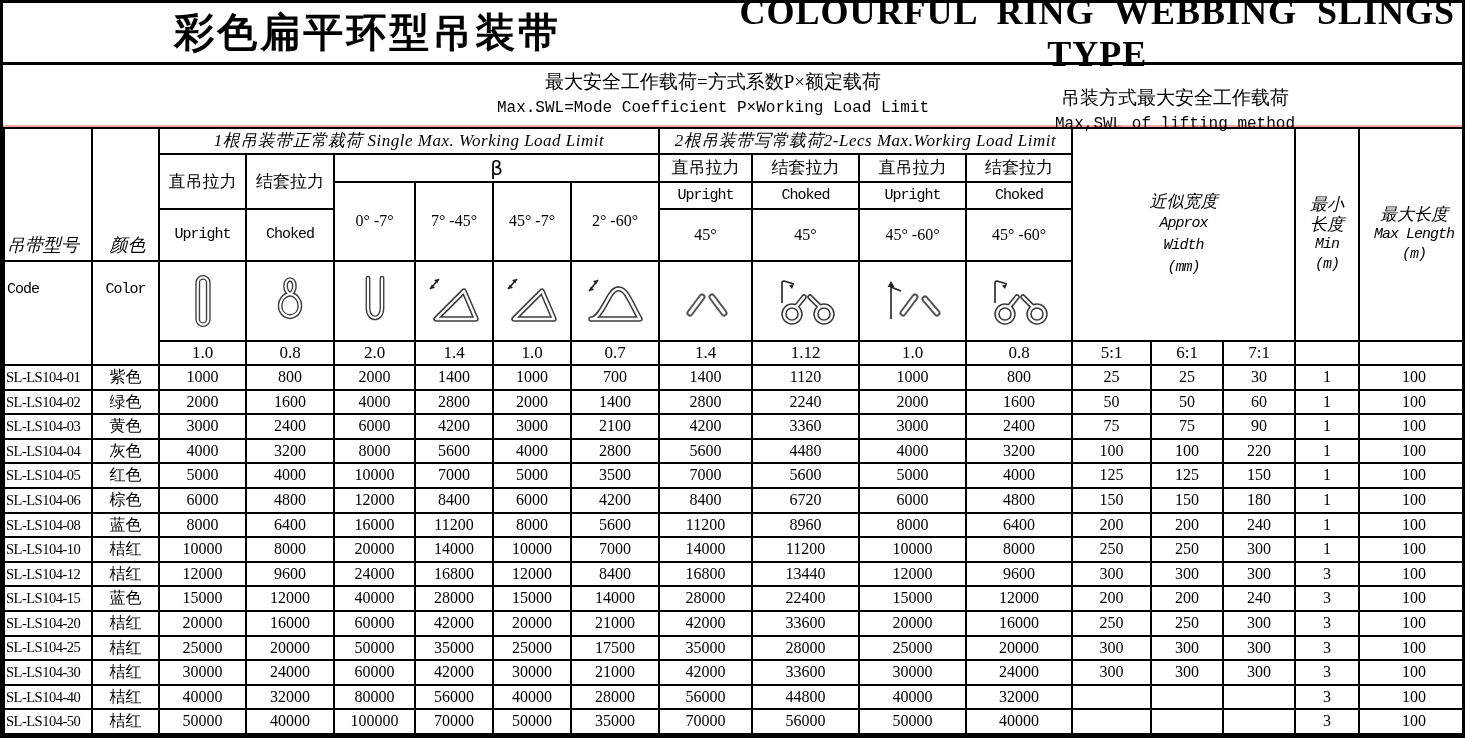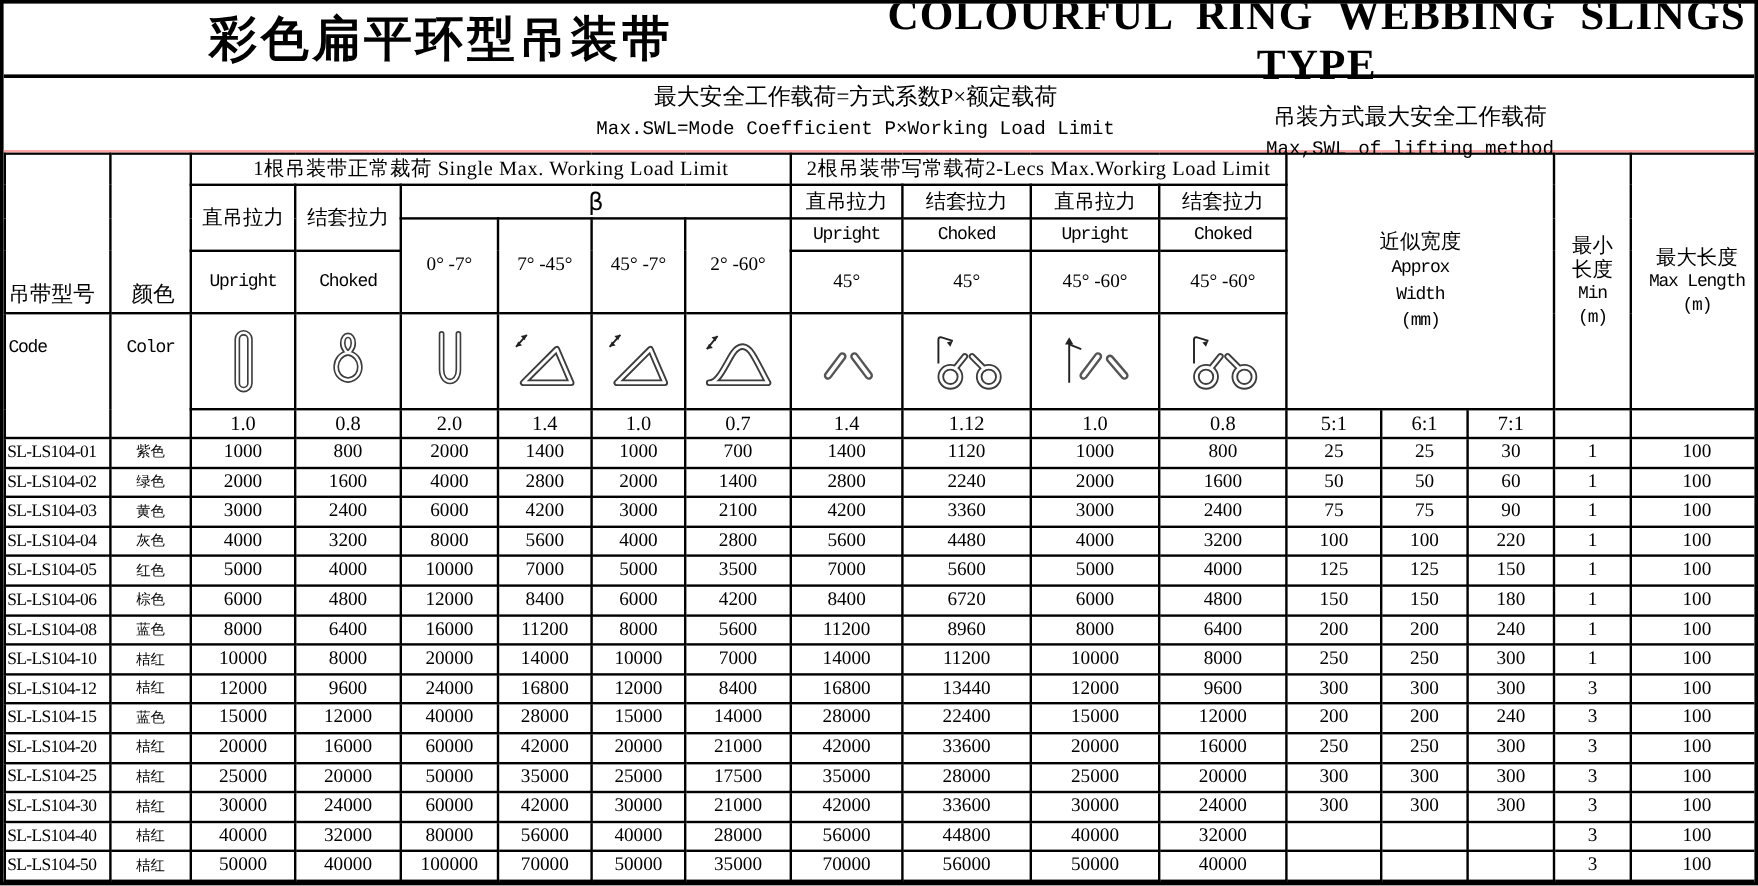--- a/index.html
+++ b/index.html
@@ -15,41 +15,41 @@
   
   .formula-row{position:relative;height:60px;border-bottom:2px solid #fca5a5;}
   .formula-left{position:absolute;left:330px;width:760px;top:4px;text-align:center;}
   .formula-right{position:absolute;left:972px;width:400px;top:4px;text-align:center;margin-top:16px;}
   .f-zh{font-size:19px;line-height:26px;}
   .f-en{font-size:16px;line-height:26px;font-family:"Liberation Mono","DejaVu Sans Mono",monospace;}
   
   table{border-collapse:collapse;table-layout:fixed;width:100%;height:608px;}
   td{border:2px solid #000;text-align:center;vertical-align:middle;padding:0;overflow:hidden;
      font-size:16px;line-height:1.15;}
-  .hr1 td{height:24px;}
+  .hr1 td{height:24px;font-style:italic;}
   .hr2 td{height:26px;}
   .hr3 td{height:25px;}
   .hr4 td{height:50px;}
   .icons td{height:78px;}
   .hr6 td{height:22px;margin-top:28px;}
   .group{font-size:17px;letter-spacing:0.5px;}
   .zh17{font-size:17px;}
   .en15{font-size:15px;font-family:"Liberation Mono","DejaVu Sans Mono",monospace;letter-spacing:-1px;}
   .beta{font-size:20px;font-family:"DejaVu Sans","Liberation Sans",sans-serif;}
   .angle{font-size:16px;white-space:nowrap;}
   .vbottom{vertical-align:bottom;padding-bottom:4px;text-align:left;padding-left:2px;font-size:18px;}
   .vbottom.center{text-align:center;padding-left:4px;}
   .vtop{vertical-align:top;padding-top:19px;text-align:left;padding-left:2px;}
   .vtop.center{text-align:center;padding-left:0;}
   .widthcell div{line-height:22px;}
   .headstack div{line-height:20px;}
   .coef{font-size:17px;}
   tbody td{font-size:16px;}
   tbody td.code-cell{text-align:left;padding-left:1px;font-size:14.5px;letter-spacing:-0.5px;white-space:nowrap;}
-  tbody td.color-cell{font-size:12px;}
+  tbody td.color-cell{font-size:16px;}
   
   svg{display:block;margin:0 auto;}
   .o{fill:none;stroke:#3d3d3d;stroke-width:5.5;stroke-linecap:round;stroke-linejoin:round;}
   .i{fill:none;stroke:#fff;stroke-width:2.4;stroke-linecap:round;stroke-linejoin:round;}
   .o2{fill:none;stroke:#555;stroke-width:7;stroke-linecap:round;}
   .i2{fill:none;stroke:#fff;stroke-width:3;stroke-linecap:round;}
   .a{fill:none;stroke:#222;stroke-width:1.6;}
   .ah{fill:#222;stroke:none;}
 </style>
 </head>

